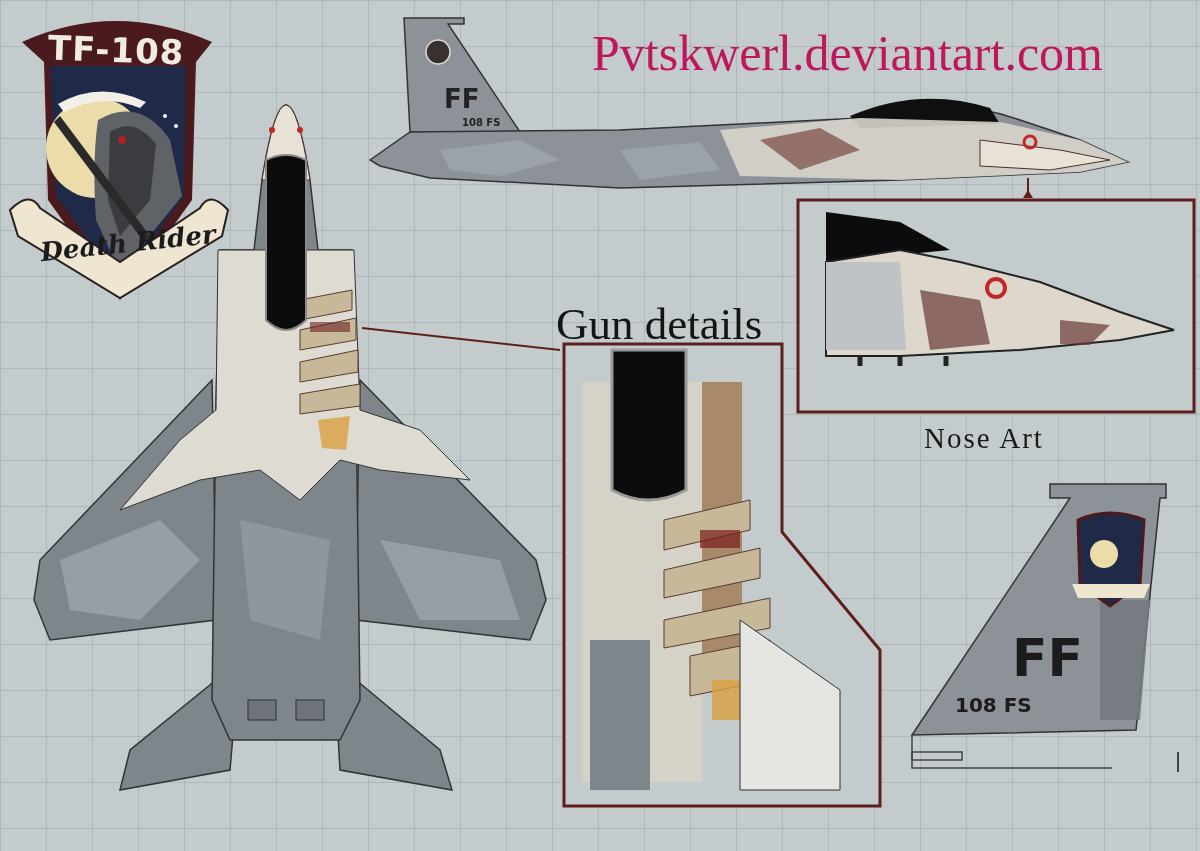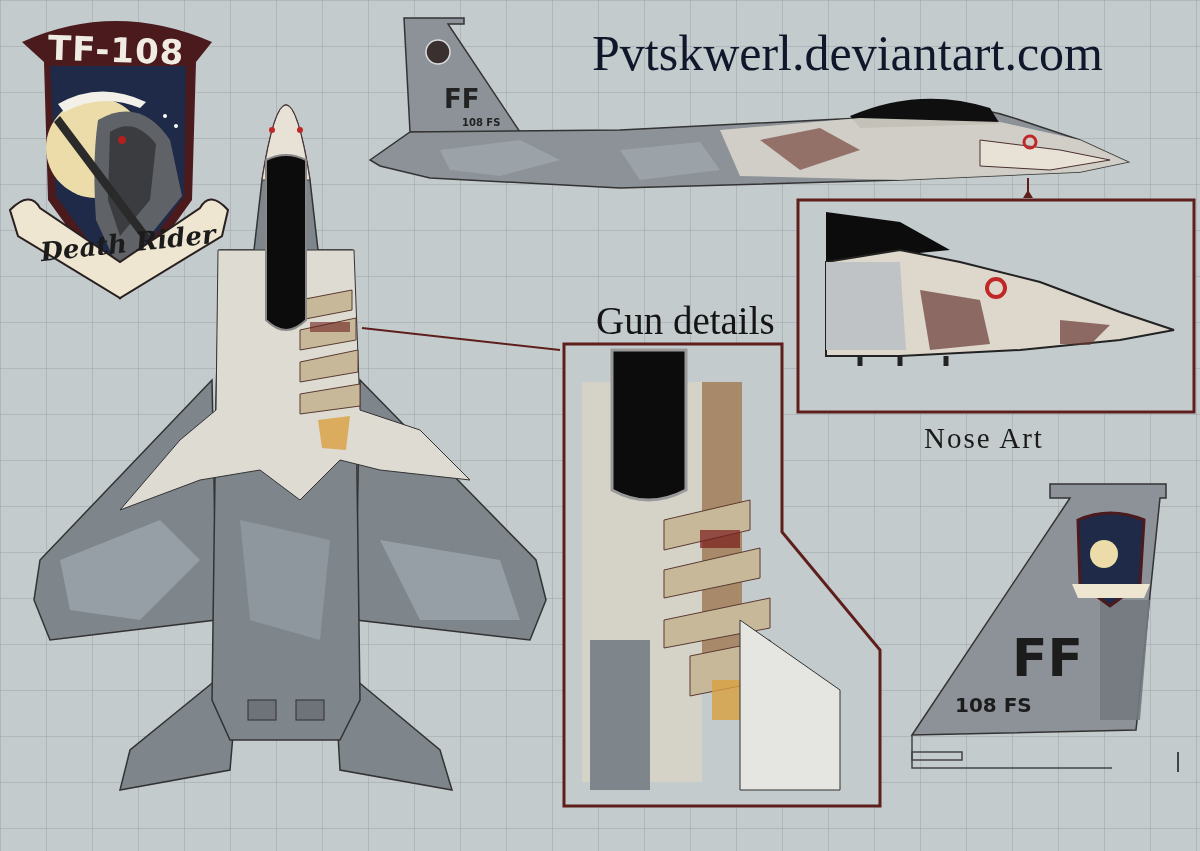--- a/index.html
+++ b/index.html
@@ -6,22 +6,22 @@
   body {
     width:1200px; height:851px; overflow:hidden; position:relative;
     background-color:#c4cbcd;
     background-image:
       linear-gradient(to right, rgba(150,160,165,0.45) 1px, transparent 1px),
       linear-gradient(to bottom, rgba(150,160,165,0.45) 1px, transparent 1px);
     background-size:46px 46px;
     font-family:"Liberation Serif", serif;
   }
   .abs { position:absolute; }
-  .watermark { left:592px; top:24px; font-size:50px; color:#0f172a; letter-spacing:0px; white-space:nowrap; }
-  .label-gun { left:596px; top:298px; font-size:39px; color:#141414; white-space:nowrap; }
+  .watermark { left:592px; top:24px; font-size:50px; color:#be185d; letter-spacing:0px; white-space:nowrap; }
+  .label-gun { left:556px; top:298px; font-size:45px; color:#141414; white-space:nowrap; }
   .label-nose { left:924px; top:422px; font-size:29px; color:#1a1a1a; letter-spacing:2px; white-space:nowrap; }
   svg { position:absolute; left:0; top:0; }
   .badge-title { font-family:"DejaVu Sans", sans-serif; font-weight:bold; }
   .scroll-text { font-family:"DejaVu Serif", serif; font-weight:bold; font-style:italic; }
   .tail-code { font-family:"DejaVu Sans", sans-serif; font-weight:bold; }
 </style>
 </head>
 <body>
 
 <svg width="1200" height="851" viewBox="0 0 1200 851">

